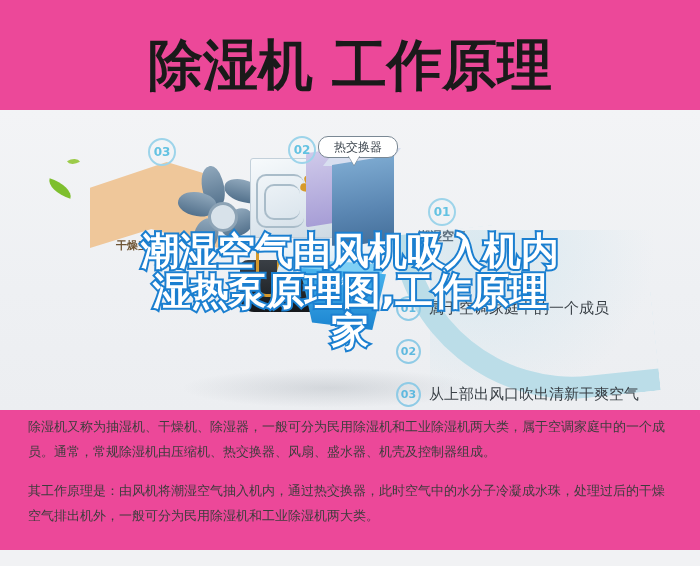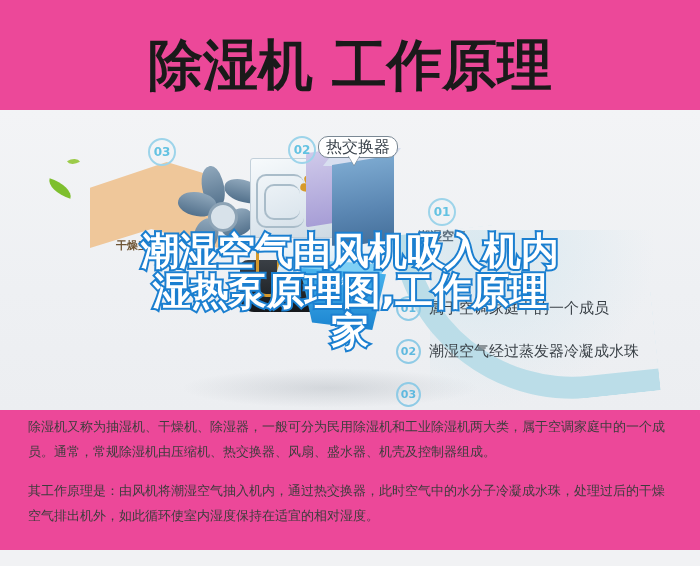--- a/index.html
+++ b/index.html
@@ -147,21 +147,21 @@
   #tank-label{
     position:absolute;left:330px;top:164px;font-size:11px;color:#ffffff;font-weight:bold;
   }
 
   
   #callout-hx{
     position:absolute;left:318px;top:26px;width:78px;height:20px;
     background:#ffffff;border:1px solid #7a8894;border-radius:10px;
     display:flex;align-items:center;justify-content:center;
   }
-  #callout-hx-text{font-size:16px;color:#3b444d;white-space:nowrap;}
+  #callout-hx-text{font-size:12px;color:#3b444d;white-space:nowrap;}
   #callout-hx-tail{
     position:absolute;left:348px;top:45px;width:0;height:0;
     border-top:10px solid #ffffff;border-left:6px solid transparent;border-right:6px solid transparent;
     filter:drop-shadow(0 1px 0 #7a8894);
   }
 
   
   .num-marker{
     position:absolute;width:24px;height:24px;border-radius:50%;
     border:2px solid #9dd4ea;color:#63c2e2;background:transparent;
@@ -271,33 +271,33 @@
     <div class="num-marker" id="marker-01-diagram">01</div>
     <div id="humid-air-label">潮湿空气</div>
 
     <div id="legend">
       <div class="legend-row">
         <span class="legend-num">01</span>
         <span class="legend-text">属于空调家庭中的一个成员</span>
       </div>
       <div class="legend-row">
         <span class="legend-num">02</span>
-        <span class="legend-text">潮湿空气经过蒸发器冷凝成水珠</span>
       </div>
       <div class="legend-row">
         <span class="legend-num">03</span>
+        <span class="legend-text">从上部出风口吹出清新干爽空气</span>
       </div>
     </div>
 
   </div>
 
   <div id="watermark">
     <div class="wm-line l1">潮湿空气由风机吸入机内</div>
     <div class="wm-line l2">湿热泵原理图,工作原理</div>
     <div class="wm-line l3">家</div>
   </div>
 
   <div id="body-copy">
     <p class="para">除湿机又称为抽湿机、干燥机、除湿器，一般可分为民用除湿机和工业除湿机两大类，属于空调家庭中的一个成员。通常，常规除湿机由压缩机、热交换器、风扇、盛水器、机壳及控制器组成。</p>
-    <p class="para">其工作原理是：由风机将潮湿空气抽入机内，通过热交换器，此时空气中的水分子冷凝成水珠，处理过后的干燥空气排出机外，如此循环使室内湿度保持在适宜的相对湿度。</p>
+    <p class="para">其工作原理是：由风机将潮湿空气抽入机内，通过热交换器，此时空气中的水分子冷凝成水珠，处理过后的干燥空气排出机外，一般可分为民用除湿机和工业除湿机两大类。</p>
   </div>
 
 </div>
 
 </body></html>

